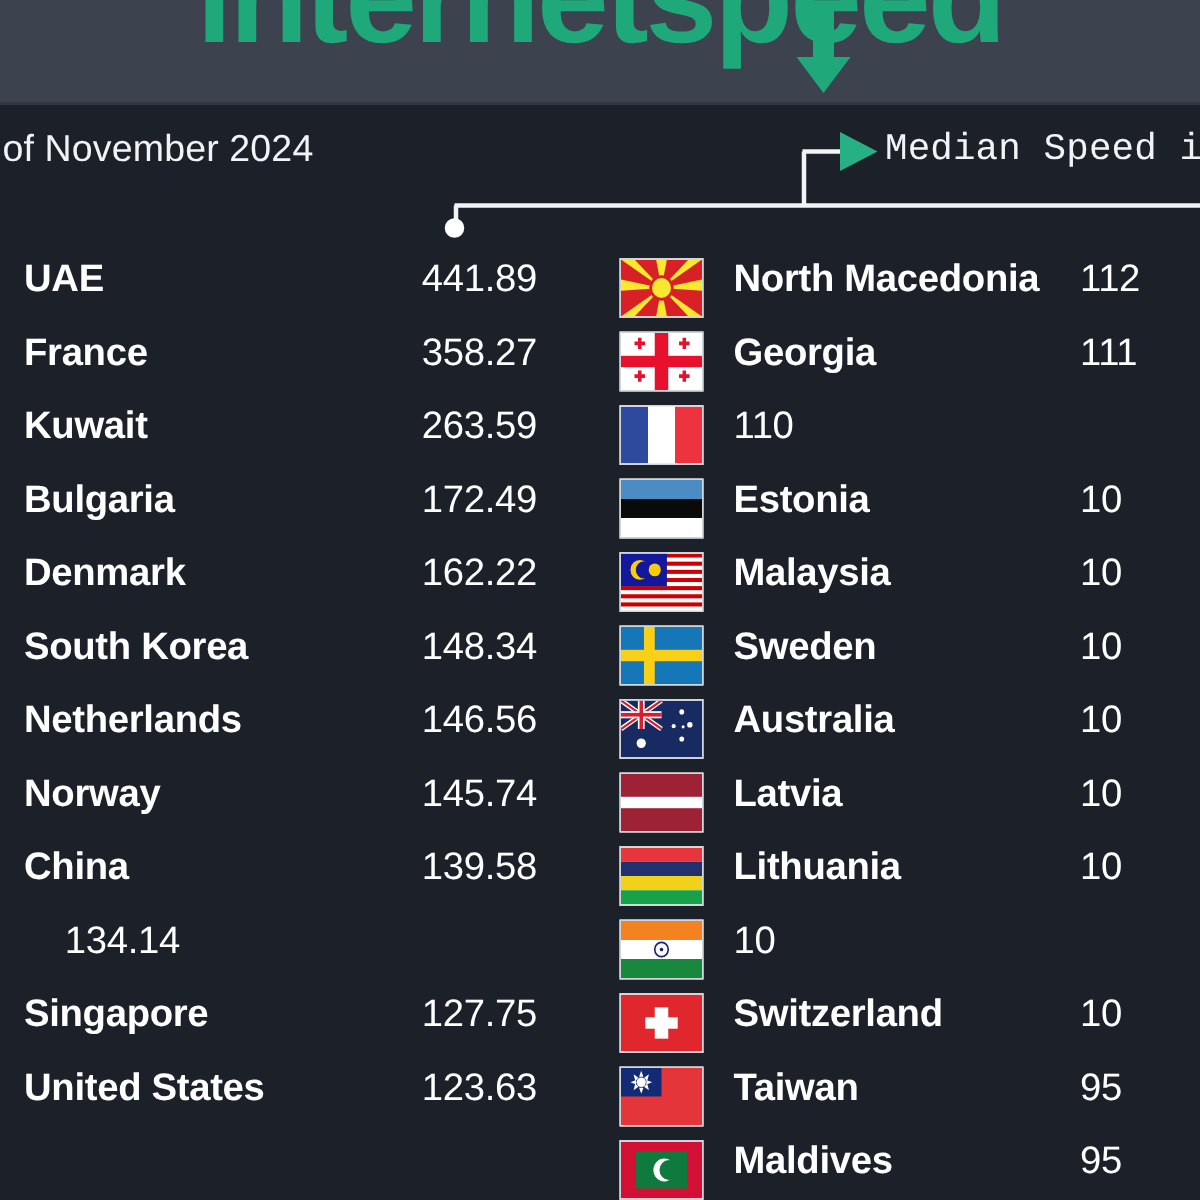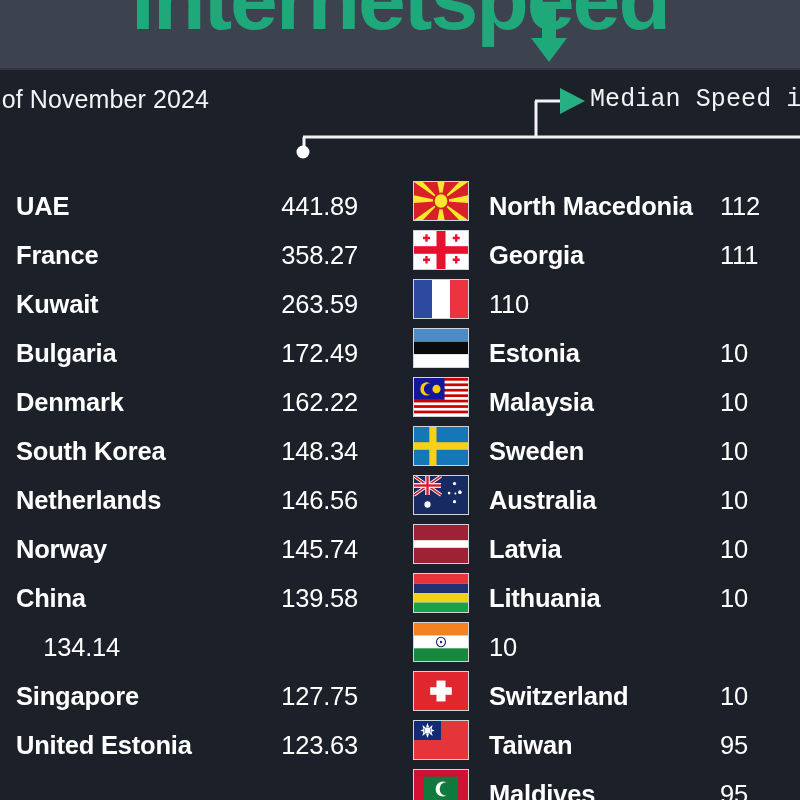--- a/index.html
+++ b/index.html
@@ -82,21 +82,21 @@
     position: absolute;
     top: 172px;
   }
   .col-left  { left: 0px;   width: 400px; }
   .col-right { left: 400px; width: 440px; }
 
   .row {
     position: relative;
     height: 49px;
     display: flex;
-    align-items: flex-end;
+    align-items: flex-start;
   }
 
   .flag {
     flex: 0 0 auto;
     width: 56px;
     height: 40px;
     margin-left: 13px;
     margin-right: 20px;
     border: 1px solid #cfd3da;
     box-sizing: border-box;
@@ -194,21 +194,21 @@
       <span class="cval">139.58</span>
     </div>
     <div class="row">
       <span class="cval">134.14</span>
     </div>
     <div class="row">
       <span class="cname">Singapore</span>
       <span class="cval">127.75</span>
     </div>
     <div class="row">
-      <span class="cname">United Estonia</span>
+      <span class="cname">United States</span>
       <span class="cval">123.63</span>
     </div>
   </div>
 
   <div class="col col-right">
 
     <div class="row">
       <span class="flag">
         <svg viewBox="0 0 60 40" preserveAspectRatio="none">
           <rect width="60" height="40" fill="#d82126"></rect>

